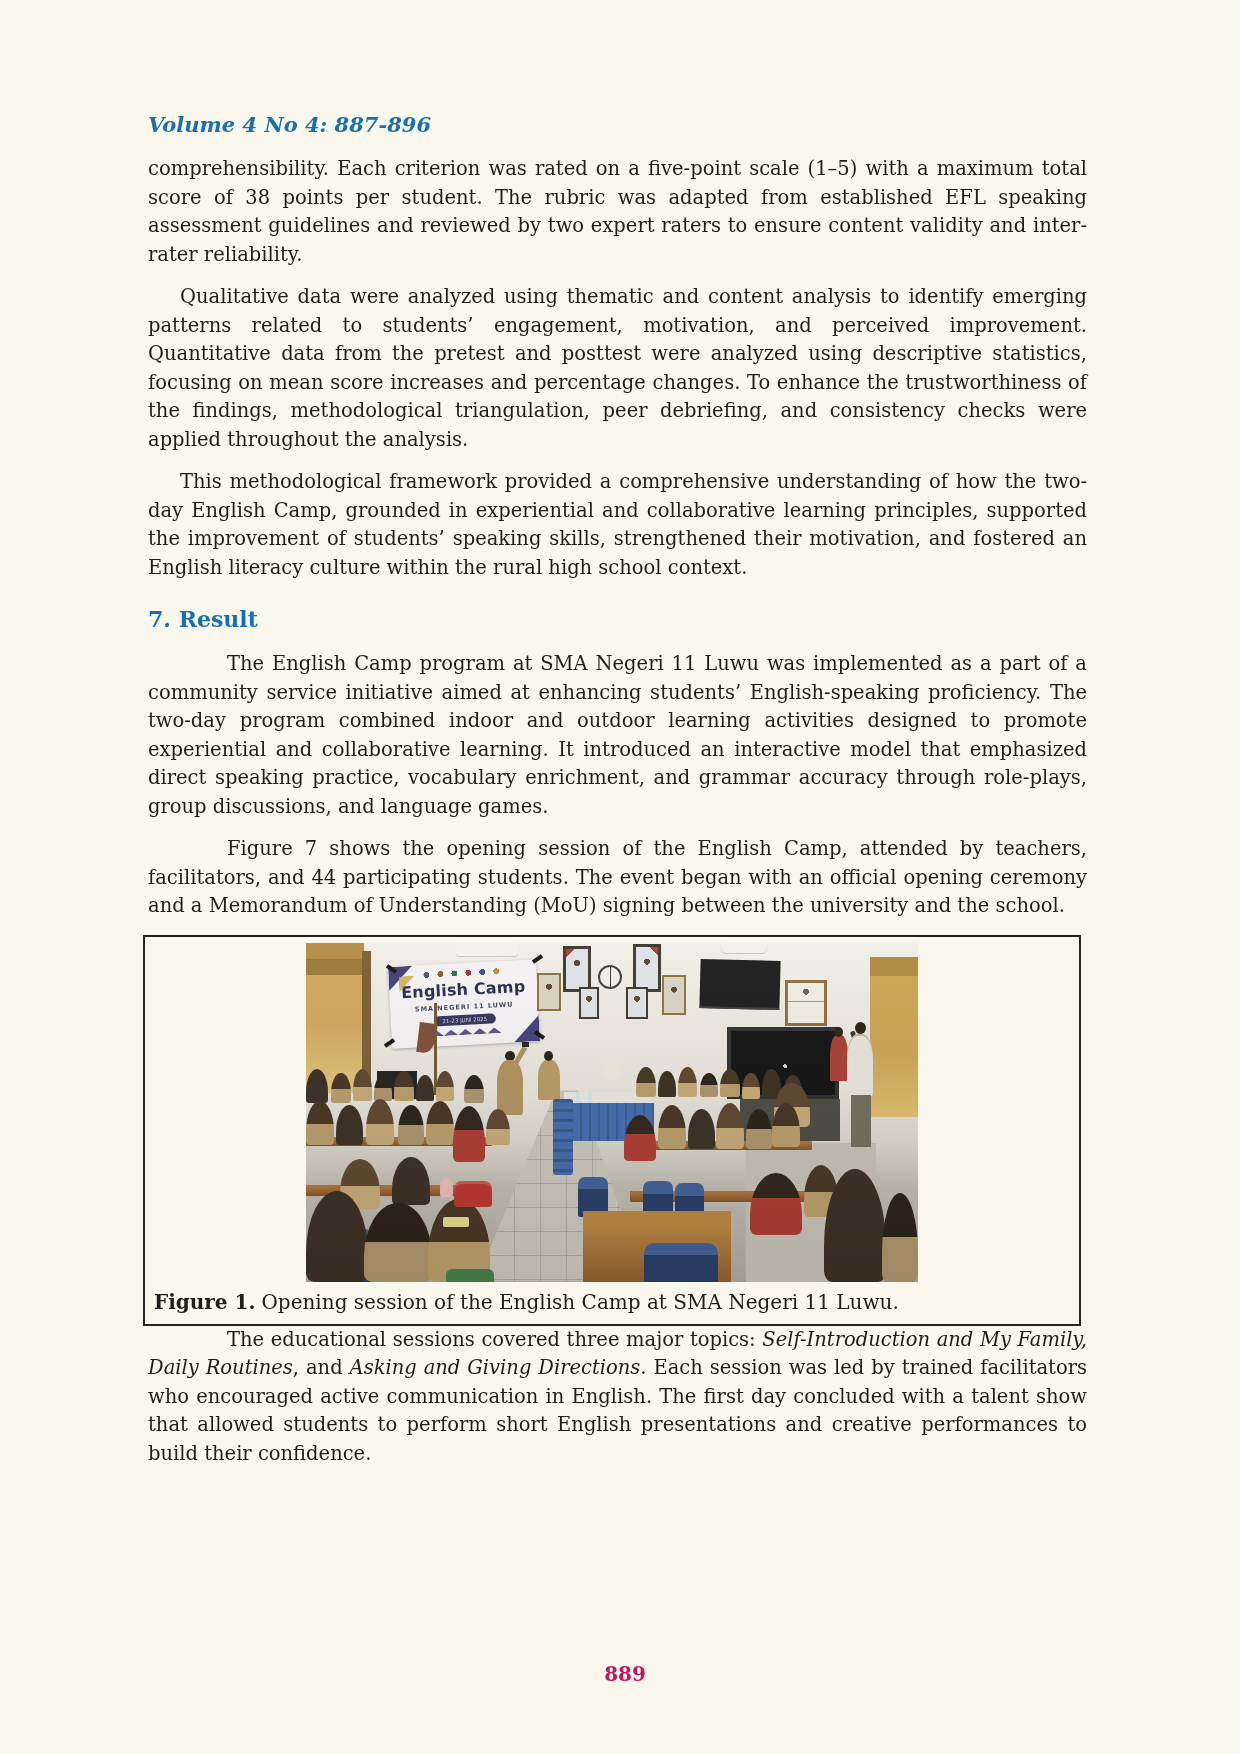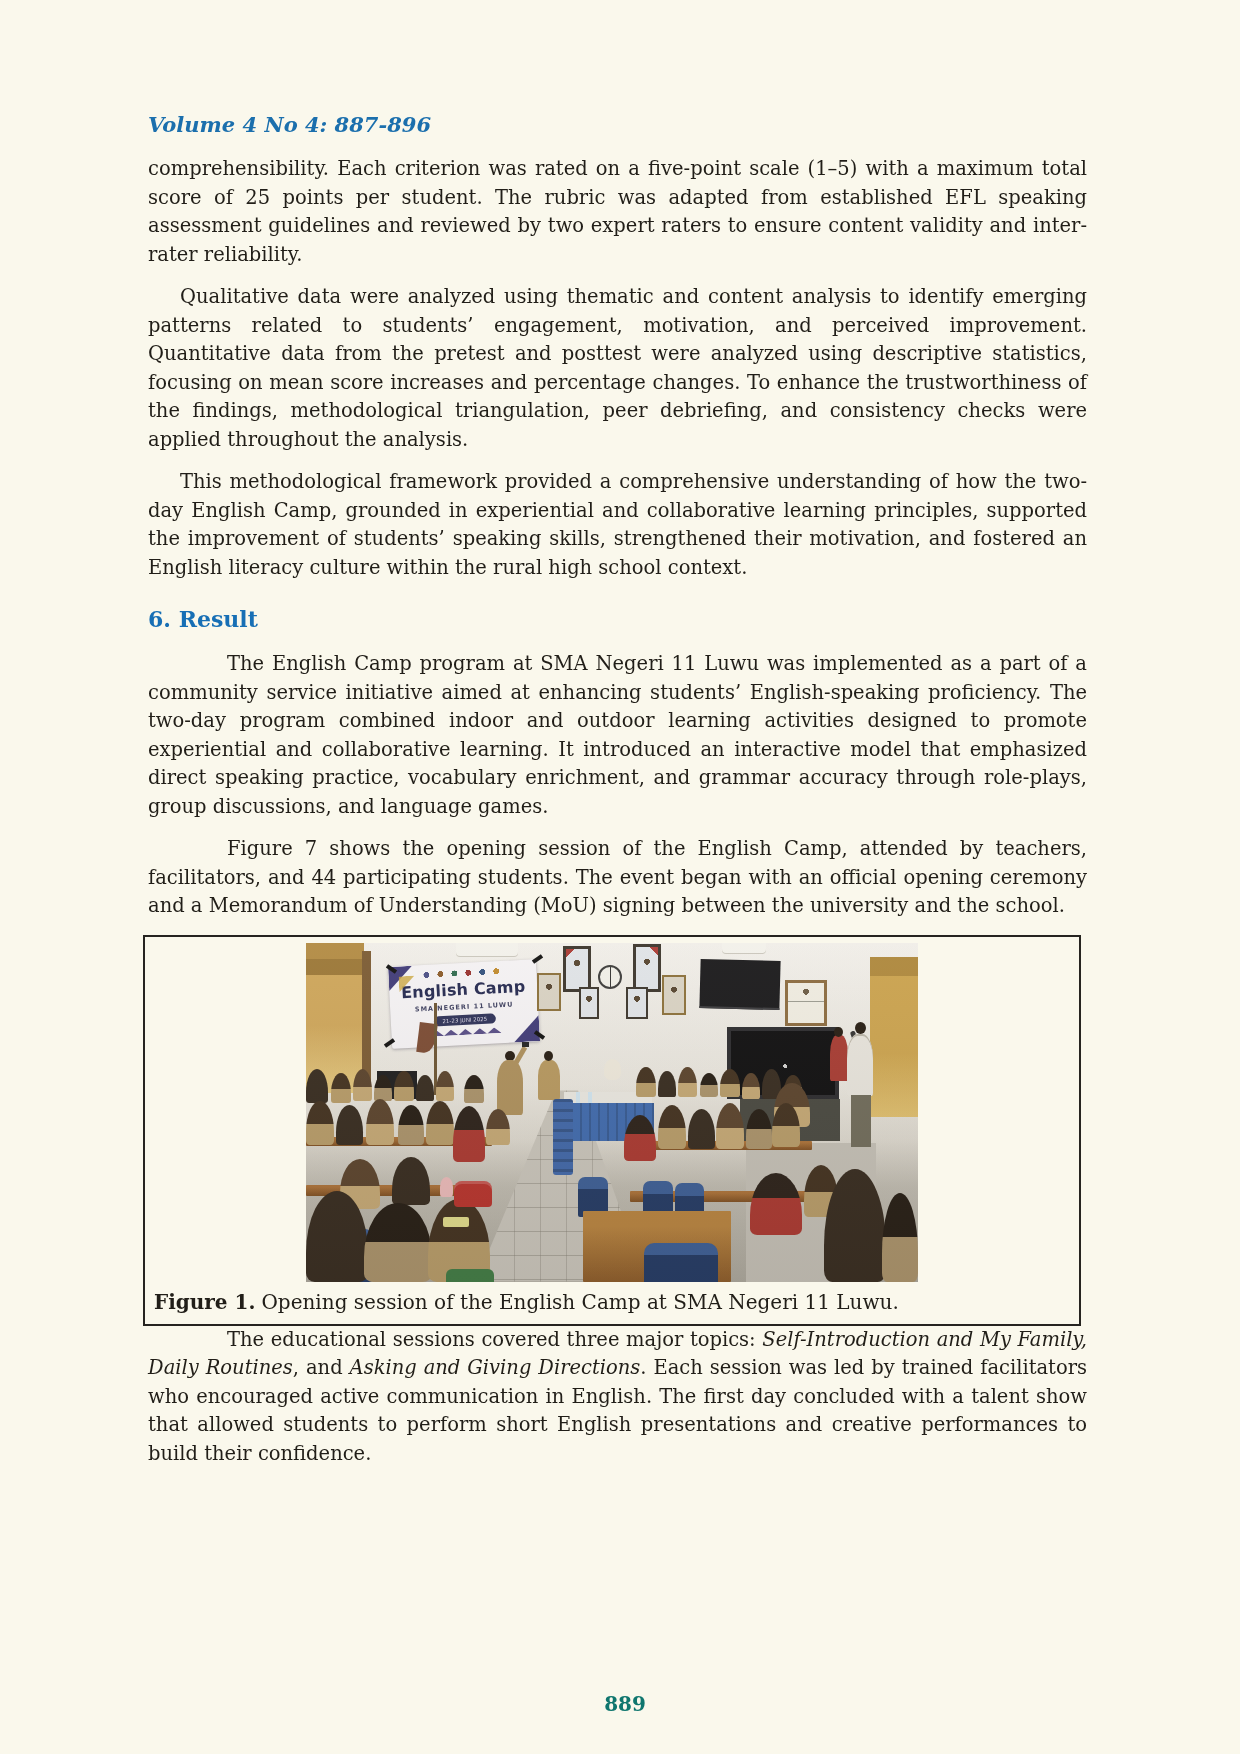--- a/index.html
+++ b/index.html
@@ -19,21 +19,21 @@
   p.body.sp-after{margin-bottom:24px;}
   h2.sect{font-size:22px;font-weight:bold;color:#176fb5;margin:0 0 18px 0;font-family:"DejaVu Serif","Liberation Serif",serif;}
   .figbox{
     margin:6px 0 0 -5px;width:938px;box-sizing:border-box;
     border:2px solid #262420;padding:6px 0 0 0;
   }
   .figcap{font-size:20px;line-height:26px;padding:7px 20px 9px 9px;text-align:left;}
   .figcap .lab{font-weight:bold;margin-right:6px;}
   .p6{margin-top:26px;}
   .footer{position:absolute;left:163px;right:153px;top:1662px;text-align:center;
-    font-size:20px;font-weight:bold;color:#0f766e;margin-top:30px;}
+    font-size:20px;font-weight:bold;color:#be185d;}
 
   
   .photo{
     position:relative;width:612px;height:339px;margin:0 auto;overflow:hidden;
     background:linear-gradient(180deg,#f0eeea 0%,#e7e4dd 42%,#dad6cd 58%,#bdb9af 72%,#a9a59b 100%);
   }
   .photo::after{content:"";position:absolute;inset:0;background:linear-gradient(180deg,rgba(255,242,214,.06),rgba(80,70,55,.10));pointer-events:none;}
   .ab{position:absolute;}
   .pp{position:absolute;border-radius:50% 50% 14% 14% / 68% 68% 10% 10%;}
   .c1{background:linear-gradient(180deg,#41301f 52%,#b59a68 52%);}
@@ -77,25 +77,25 @@
 </style>
 </head>
 <body>
 
 <div class="page">
 
   <div class="hdr">
     <span class="vol">Volume 4 No 4: 887-896</span>
   </div>
 
-  <p class="body">comprehensibility. Each criterion was rated on a five-point scale (1–5) with a maximum total score of 25 points per student. The rubric was adapted from established EFL speaking assessment guidelines and reviewed by two expert raters to ensure content validity and inter-rater reliability.</p>
+  <p class="body">comprehensibility. Each criterion was rated on a five-point scale (1–5) with a maximum total score of 38 points per student. The rubric was adapted from established EFL speaking assessment guidelines and reviewed by two expert raters to ensure content validity and inter-rater reliability.</p>
   <p class="body ind-s">Qualitative data were analyzed using thematic and content analysis to identify emerging patterns related to students’ engagement, motivation, and perceived improvement. Quantitative data from the pretest and posttest were analyzed using descriptive statistics, focusing on mean score increases and percentage changes. To enhance the trustworthiness of the findings, methodological triangulation, peer debriefing, and consistency checks were applied throughout the analysis.</p>
   <p class="body ind-s sp-after">This methodological framework provided a comprehensive understanding of how the two-day English Camp, grounded in experiential and collaborative learning principles, supported the improvement of students’ speaking skills, strengthened their motivation, and fostered an English literacy culture within the rural high school context.</p>
 
-  <h2 class="sect">6. Result</h2>
+  <h2 class="sect">7. Result</h2>
 
   <p class="body ind-l">The English Camp program at SMA Negeri 11 Luwu was implemented as a part of a community service initiative aimed at enhancing students’ English-speaking proficiency. The two-day program combined indoor and outdoor learning activities designed to promote experiential and collaborative learning. It introduced an interactive model that emphasized direct speaking practice, vocabulary enrichment, and grammar accuracy through role-plays, group discussions, and language games.</p>
   <p class="body ind-l">Figure 7 shows the opening session of the English Camp, attended by teachers, facilitators, and 44 participating students. The event began with an official opening ceremony and a Memorandum of Understanding (MoU) signing between the university and the school.</p>
 
   <div class="figbox">
     <div class="photo">
 
       <div class="ab" style="left:0;top:0;width:58px;height:150px;background:linear-gradient(180deg,#b18a43 0 14%,#cda55a 14% 55%,#e2c77f);"></div>
       <div class="ab" style="left:0;top:16px;width:58px;height:16px;background:#9a7636;"></div>
       <div class="ab" style="left:56px;top:8px;width:9px;height:130px;background:#7a5a33;"></div>

